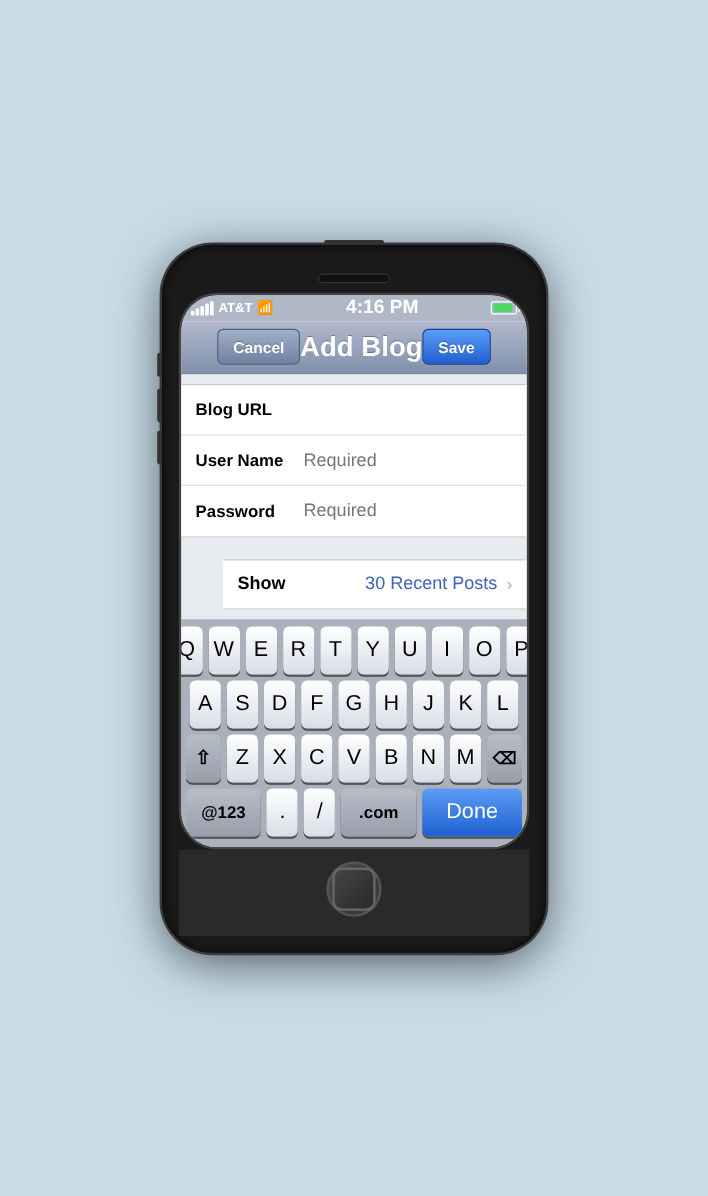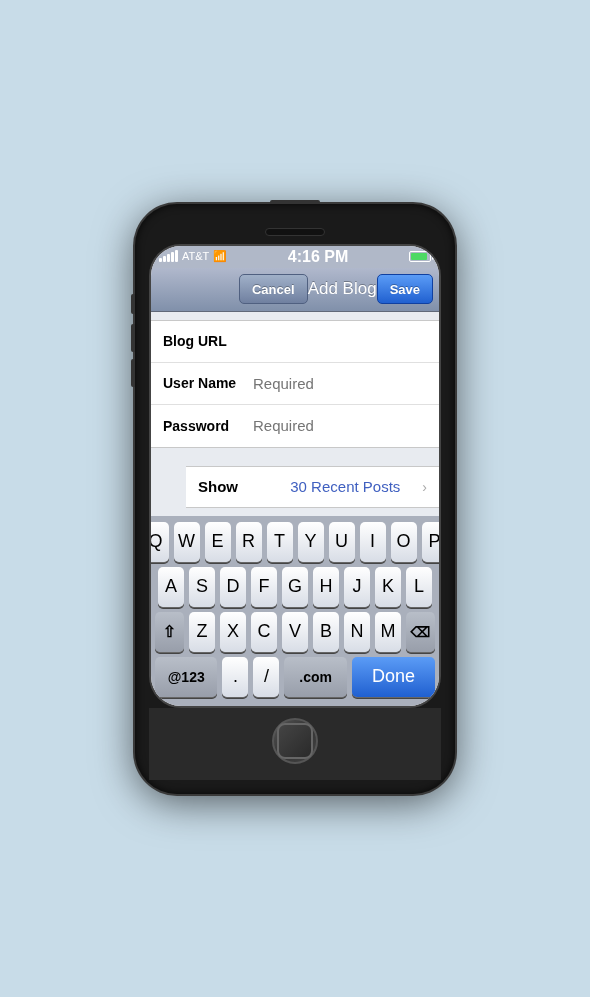--- a/index.html
+++ b/index.html
@@ -55,24 +55,24 @@
       background: #b0b8c8;
       display: flex;
       justify-content: space-between;
       align-items: center;
       padding: 3px 8px;
       height: 22px;
     }
 
     .status-left {
       display: flex;
-      align-items: flex-start;
+      align-items: center;
       gap: 4px;
       font-size: 11px;
-      font-weight: 400;
+      font-weight: 700;
       color: #fff;
     }
 
     .signal-bars {
       display: flex;
       align-items: flex-end;
       gap: 1px;
       height: 12px;
     }
 
@@ -128,21 +128,21 @@
       width: 90%;
       border-radius: 1px;
     }
 
     
     .nav-bar {
       background: linear-gradient(to bottom, #b0b8cc 0%, #8090aa 100%);
       height: 44px;
       display: flex;
       align-items: center;
-      justify-content: flex-end;
+      justify-content: center;
       padding: 0 6px;
       border-bottom: 1px solid #606878;
     }
 
     .nav-btn {
       height: 30px;
       padding: 0 12px;
       border-radius: 5px;
       border: 1px solid #506080;
       background: linear-gradient(to bottom, #a0b0c8 0%, #7080a0 100%);
@@ -153,22 +153,22 @@
       text-shadow: 0 -1px 0 rgba(0,0,0,0.3);
     }
 
     .nav-btn-blue {
       background: linear-gradient(to bottom, #5b9cf6 0%, #2060d0 100%);
       border-color: #1040a0;
     }
 
     .nav-title {
       color: #fff;
-      font-size: 17px;
-      font-weight: 400;
+      font-size: 23px;
+      font-weight: 700;
       text-shadow: 0 -1px 0 rgba(0,0,0,0.3);
     }
 
     
     .form-section {
       background: #e8ebf0;
       padding: 8px 0;
     }
 
     .form-group {
@@ -226,21 +226,21 @@
 
     .show-label {
       font-size: 15px;
       font-weight: 700;
       color: #000;
     }
 
     .show-value {
       display: flex;
       align-items: center;
-      gap: 22px;
+      gap: 8px;
       font-size: 15px;
       color: #4060c0;
     }
 
     .chevron {
       color: #aaa;
       font-size: 14px;
     }
 
     

